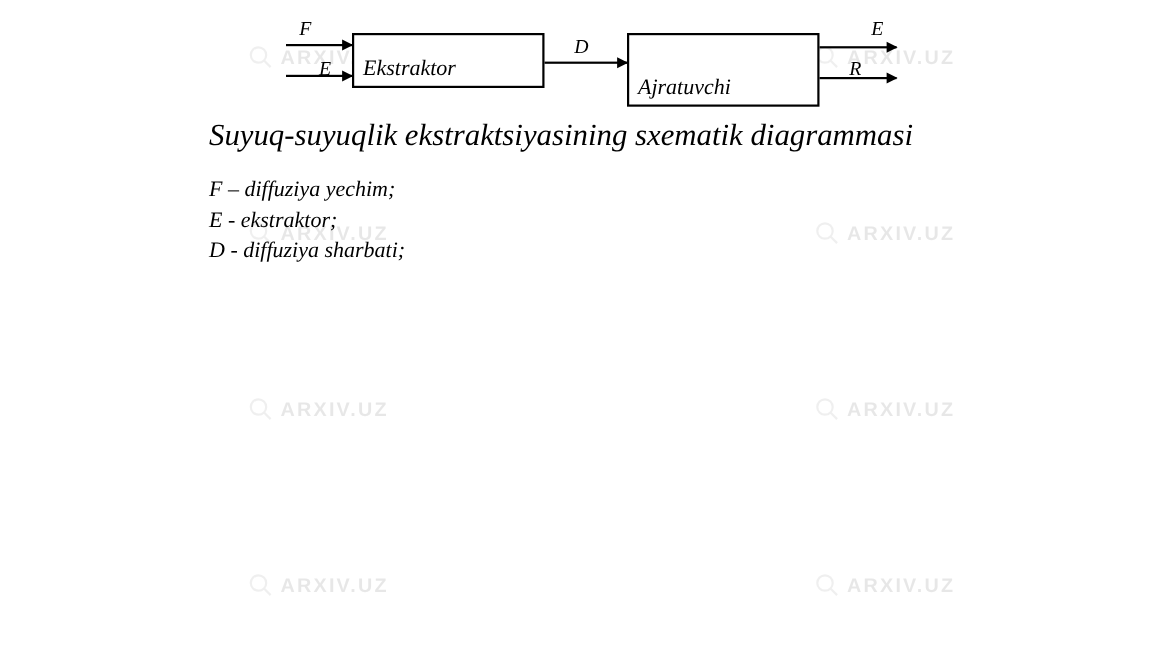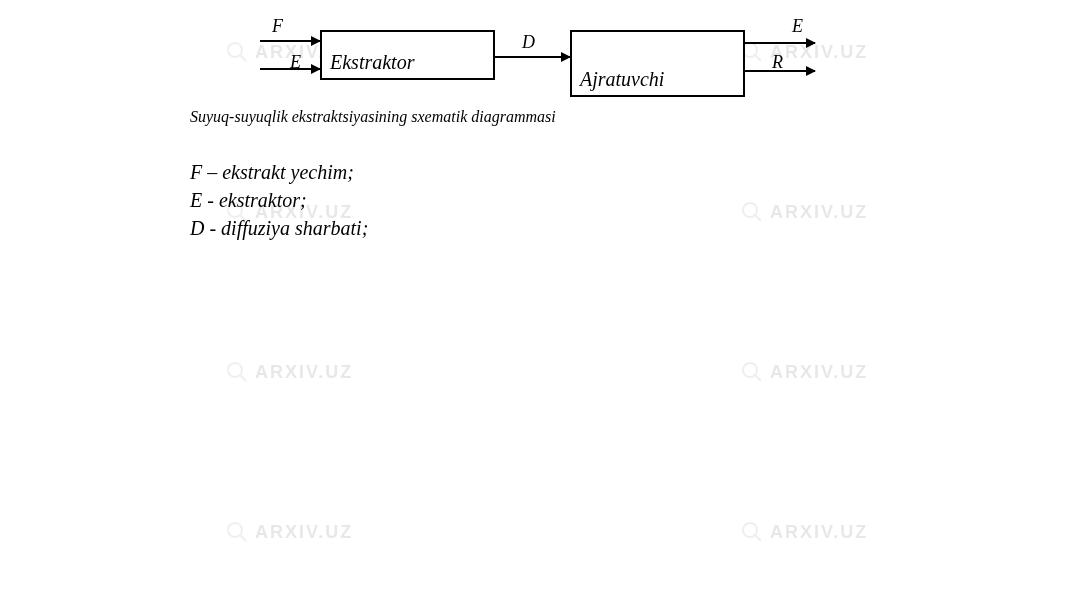--- a/index.html
+++ b/index.html
@@ -129,21 +129,21 @@
     }
     .label-r {
       left: 572px;
       top: 32px;
     }
     .caption {
       position: absolute;
       left: 190px;
       top: 108px;
       font-style: italic;
-      font-size: 16px;
+      font-size: 28px;
     }
     .legend {
       position: absolute;
       left: 190px;
       top: 158px;
       font-style: italic;
       font-size: 20px;
       line-height: 1.4;
     }
     .legend-line {
@@ -226,16 +226,16 @@
   <span class="diagram-label label-f">F</span>
   <span class="diagram-label label-e-in">E</span>
   <span class="diagram-label label-d">D</span>
   <span class="diagram-label label-e-out">E</span>
   <span class="diagram-label label-r">R</span>
 </div>
 
 <div class="caption">Suyuq-suyuqlik ekstraktsiyasining sxematik diagrammasi</div>
 
 <div class="legend">
-  <span class="legend-line">F – ekstrakt yechim;</span>
+  <span class="legend-line">F – diffuziya yechim;</span>
   <span class="legend-line">E - ekstraktor;</span>
   <span class="legend-line">D - diffuziya sharbati;</span>
 </div>
 
 </body></html>

